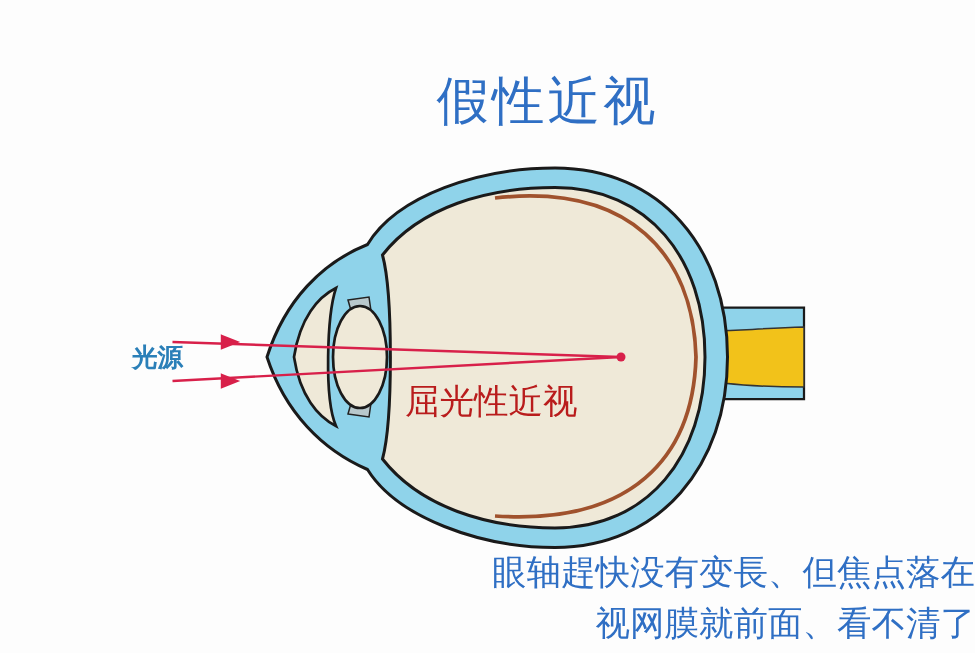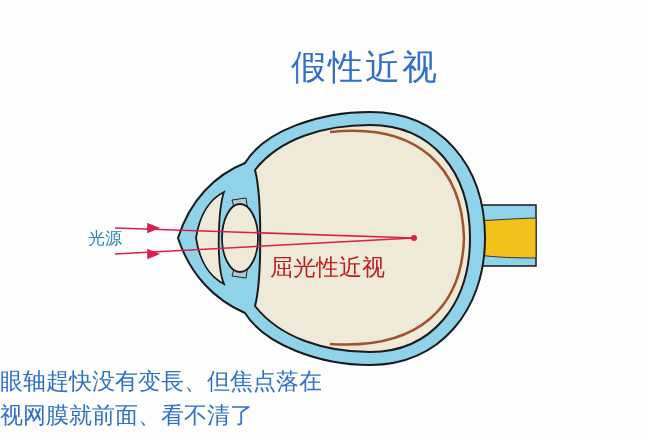--- a/index.html
+++ b/index.html
@@ -10,28 +10,28 @@
     }
     .title {
       position: absolute; left: 0; width: 650px; top: 44px;
       text-align: center; font-size: 35px; color: #2f6fc4;
       letter-spacing: 2px;
       margin-left: 40px;
     }
     svg.eye { position: absolute; left: 0; top: 0; }
     .label-light {
       position: absolute; left: 88px; top: 227px;
-      font-size: 17px; font-weight: normal; color: #2a7fb8;
+      font-size: 17px; font-weight: bold; color: #2a7fb8;
     }
     .label-inner {
       position: absolute; left: 270px; top: 252px;
       font-size: 23px; color: #b91c1c;
     }
     .caption {
-      position: absolute; left: 0; width: 650px; text-align: left;
+      position: absolute; left: 0; width: 650px; text-align: right;
       font-size: 23px; color: #2f6fc4;
     }
     .caption.l1 { top: 366px; }
     .caption.l2 { top: 400px; font-family: Liberation Mono, monospace; }
   </style>
 </head>
 <body>
 
 <div class="title">假性近视</div>
 

